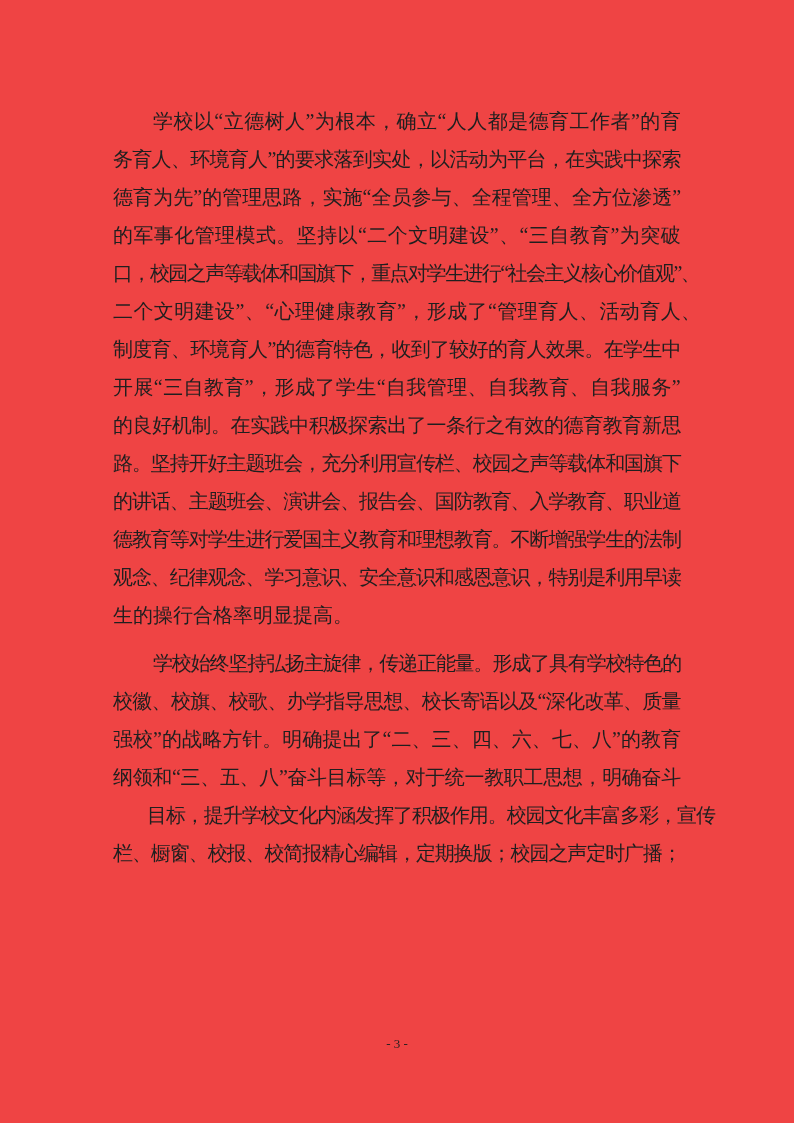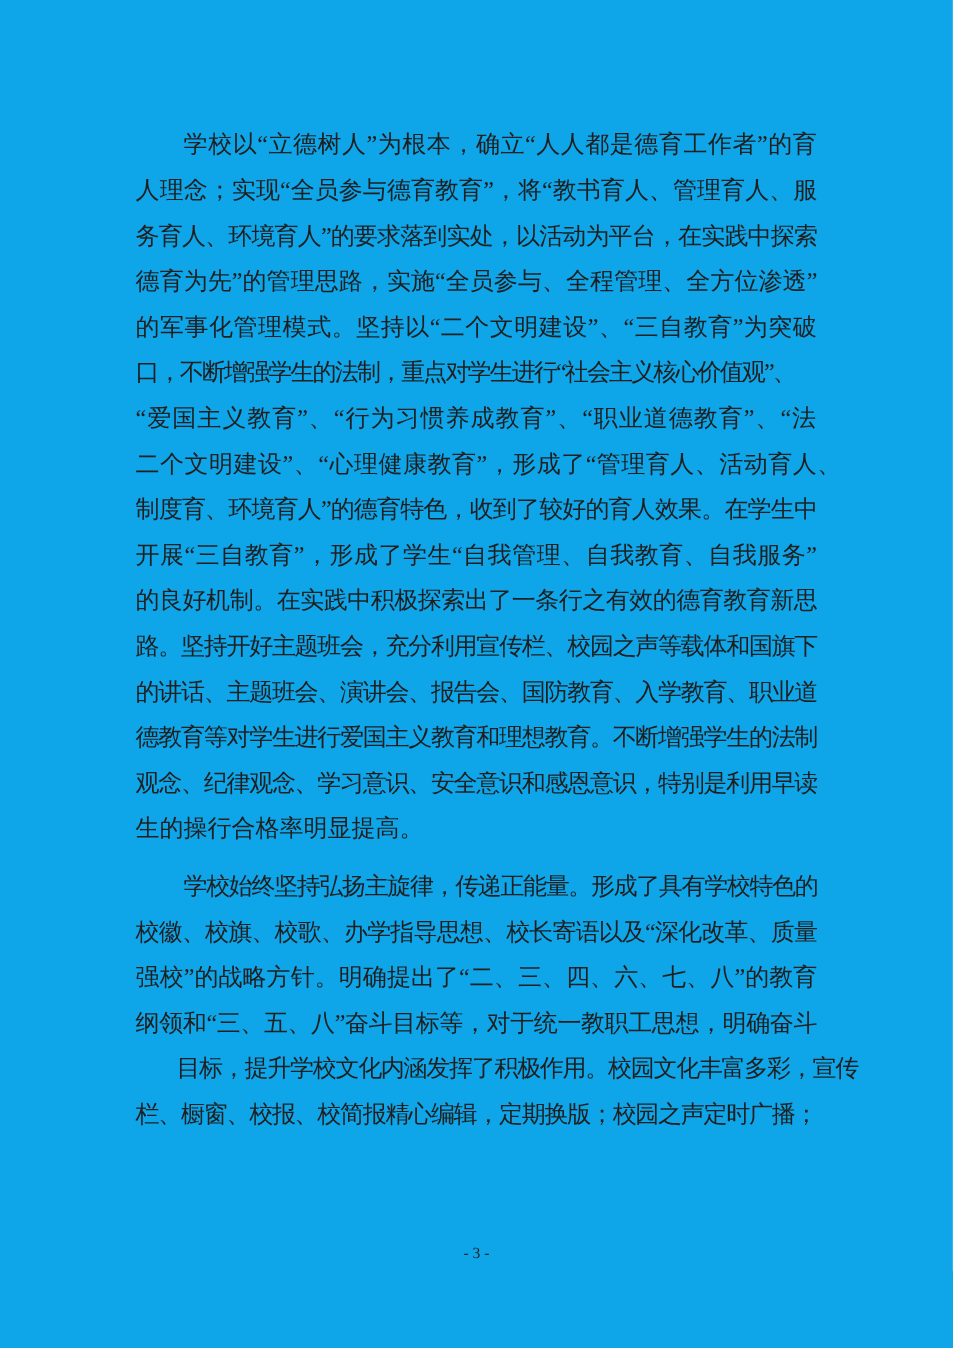--- a/index.html
+++ b/index.html
@@ -13,21 +13,21 @@
     background: #ffffff;
     color: #1f1f1f;
     font-family: "Liberation Serif", "DejaVu Serif", serif;
     overflow: hidden;
   }
   .page {
     position: absolute;
     left: 0; top: 0;
     width: 794px;
     height: 1123px;
-    background: #0ea5e9;
+    background: #ef4444;
   }
   .content {
     position: absolute;
     left: 113px;
     top: 102px;
     width: 568px;
   }
   .para {
     margin: 0;
   }
@@ -55,26 +55,24 @@
     color: #1f1f1f;
   }
 </style>
 </head>
 <body>
 
 <div class="page">
   <div class="content">
       <div class="para">
         <div class="line first fit"><span style="letter-spacing: 0.45px;">学校以“立德树人”为根本，确立“人人都是德育工作者”的育</span></div>
-        <div class="line fit"><span style="letter-spacing: 0.05px;">人理念；实现“全员参与德育教育”，将“教书育人、管理育人、服</span></div>
         <div class="line fit"><span style="letter-spacing: -0.7px;">务育人、环境育人”的要求落到实处，以活动为平台，在实践中探索</span></div>
         <div class="line fit"><span style="letter-spacing: 0.05px; margin-top: 20px;">德育为先”的管理思路，实施“全员参与、全程管理、全方位渗透”</span></div>
         <div class="line fit"><span style="letter-spacing: 0.42px; text-align: right;">的军事化管理模式。坚持以“二个文明建设”、“三自教育”为突破</span></div>
-        <div class="line fit"><span style="letter-spacing: -1.56px;">口，不断增强学生的法制，重点对学生进行“社会主义核心价值观”、</span></div>
-        <div class="line fit"><span style="letter-spacing: 0.83px;">“爱国主义教育”、“行为习惯养成教育”、“职业道德教育”、“法</span></div>
+        <div class="line fit"><span style="letter-spacing: -1.56px;">口，校园之声等载体和国旗下，重点对学生进行“社会主义核心价值观”、</span></div>
         <div class="line fit"><span style="letter-spacing: 0.42px;">二个文明建设”、“心理健康教育”，形成了“管理育人、活动育人、</span></div>
         <div class="line fit"><span style="letter-spacing: -0.7px; text-align: right;">制度育、环境育人”的德育特色，收到了较好的育人效果。在学生中</span></div>
         <div class="line fit"><span style="letter-spacing: 0.42px; margin-top: 36px;">开展“三自教育”，形成了学生“自我管理、自我教育、自我服务”</span></div>
         <div class="line fit"><span style="letter-spacing: -0.41px;">的良好机制。在实践中积极探索出了一条行之有效的德育教育新思</span></div>
         <div class="line fit"><span style="letter-spacing: -1.07px;">路。坚持开好主题班会，充分利用宣传栏、校园之声等载体和国旗下</span></div>
         <div class="line fit"><span style="letter-spacing: -1.07px; margin-top: 44px;">的讲话、主题班会、演讲会、报告会、国防教育、入学教育、职业道</span></div>
         <div class="line fit"><span style="letter-spacing: -1.07px;">德教育等对学生进行爱国主义教育和理想教育。不断增强学生的法制</span></div>
         <div class="line fit"><span style="letter-spacing: -1.07px;">观念、纪律观念、学习意识、安全意识和感恩意识，特别是利用早读</span></div>
         <div class="line"><span>生的操行合格率明显提高。</span></div>
       </div>

